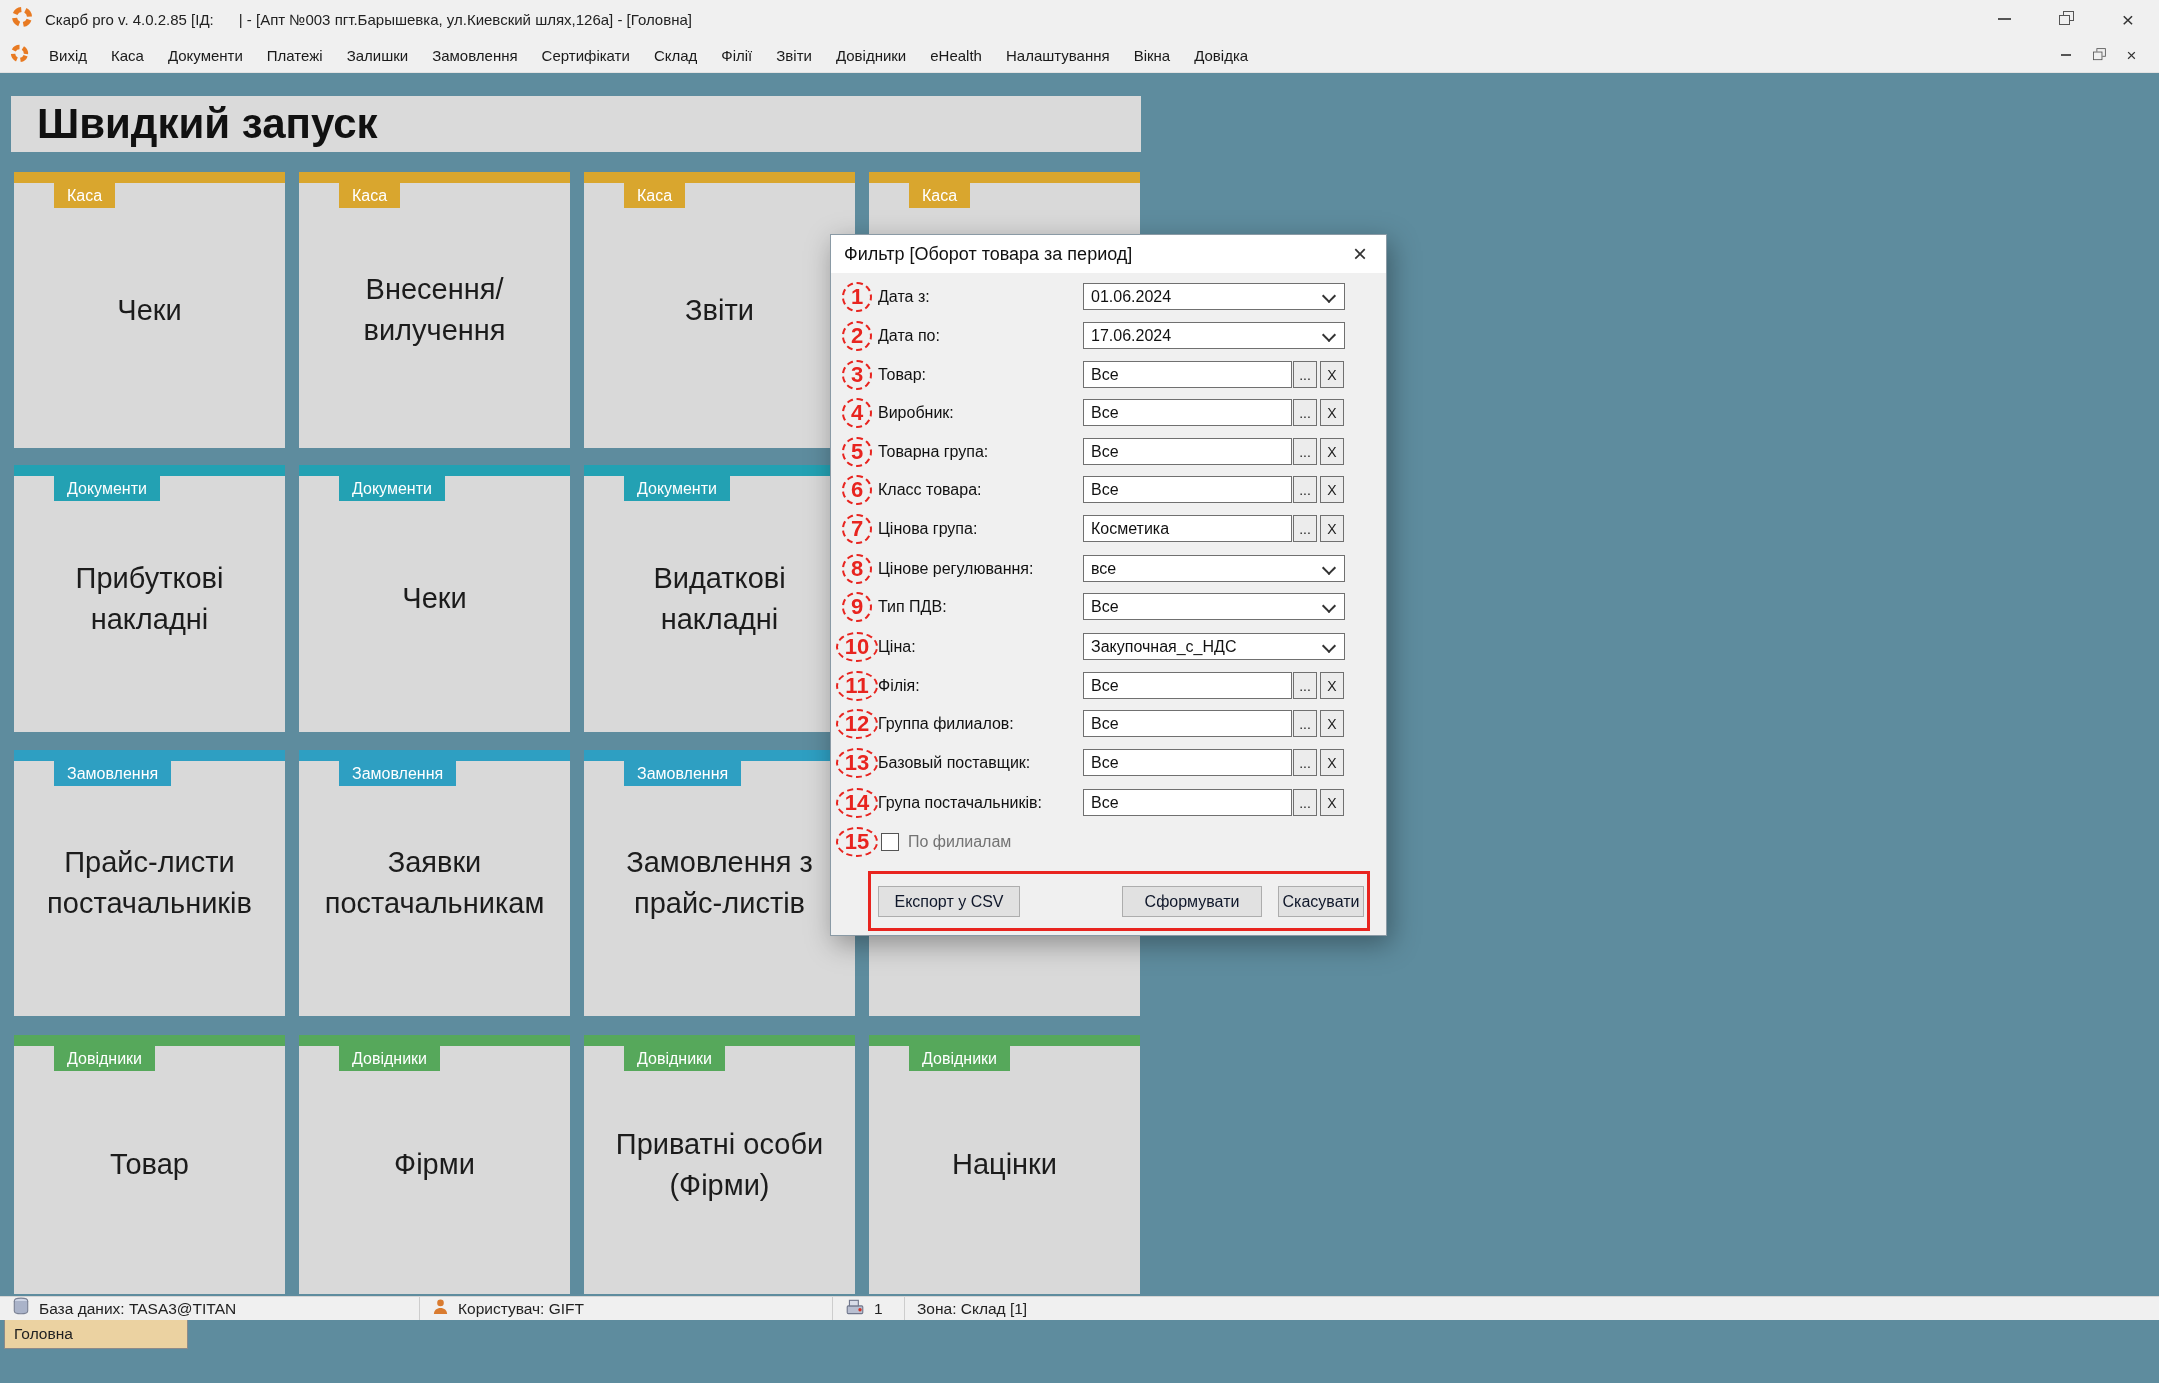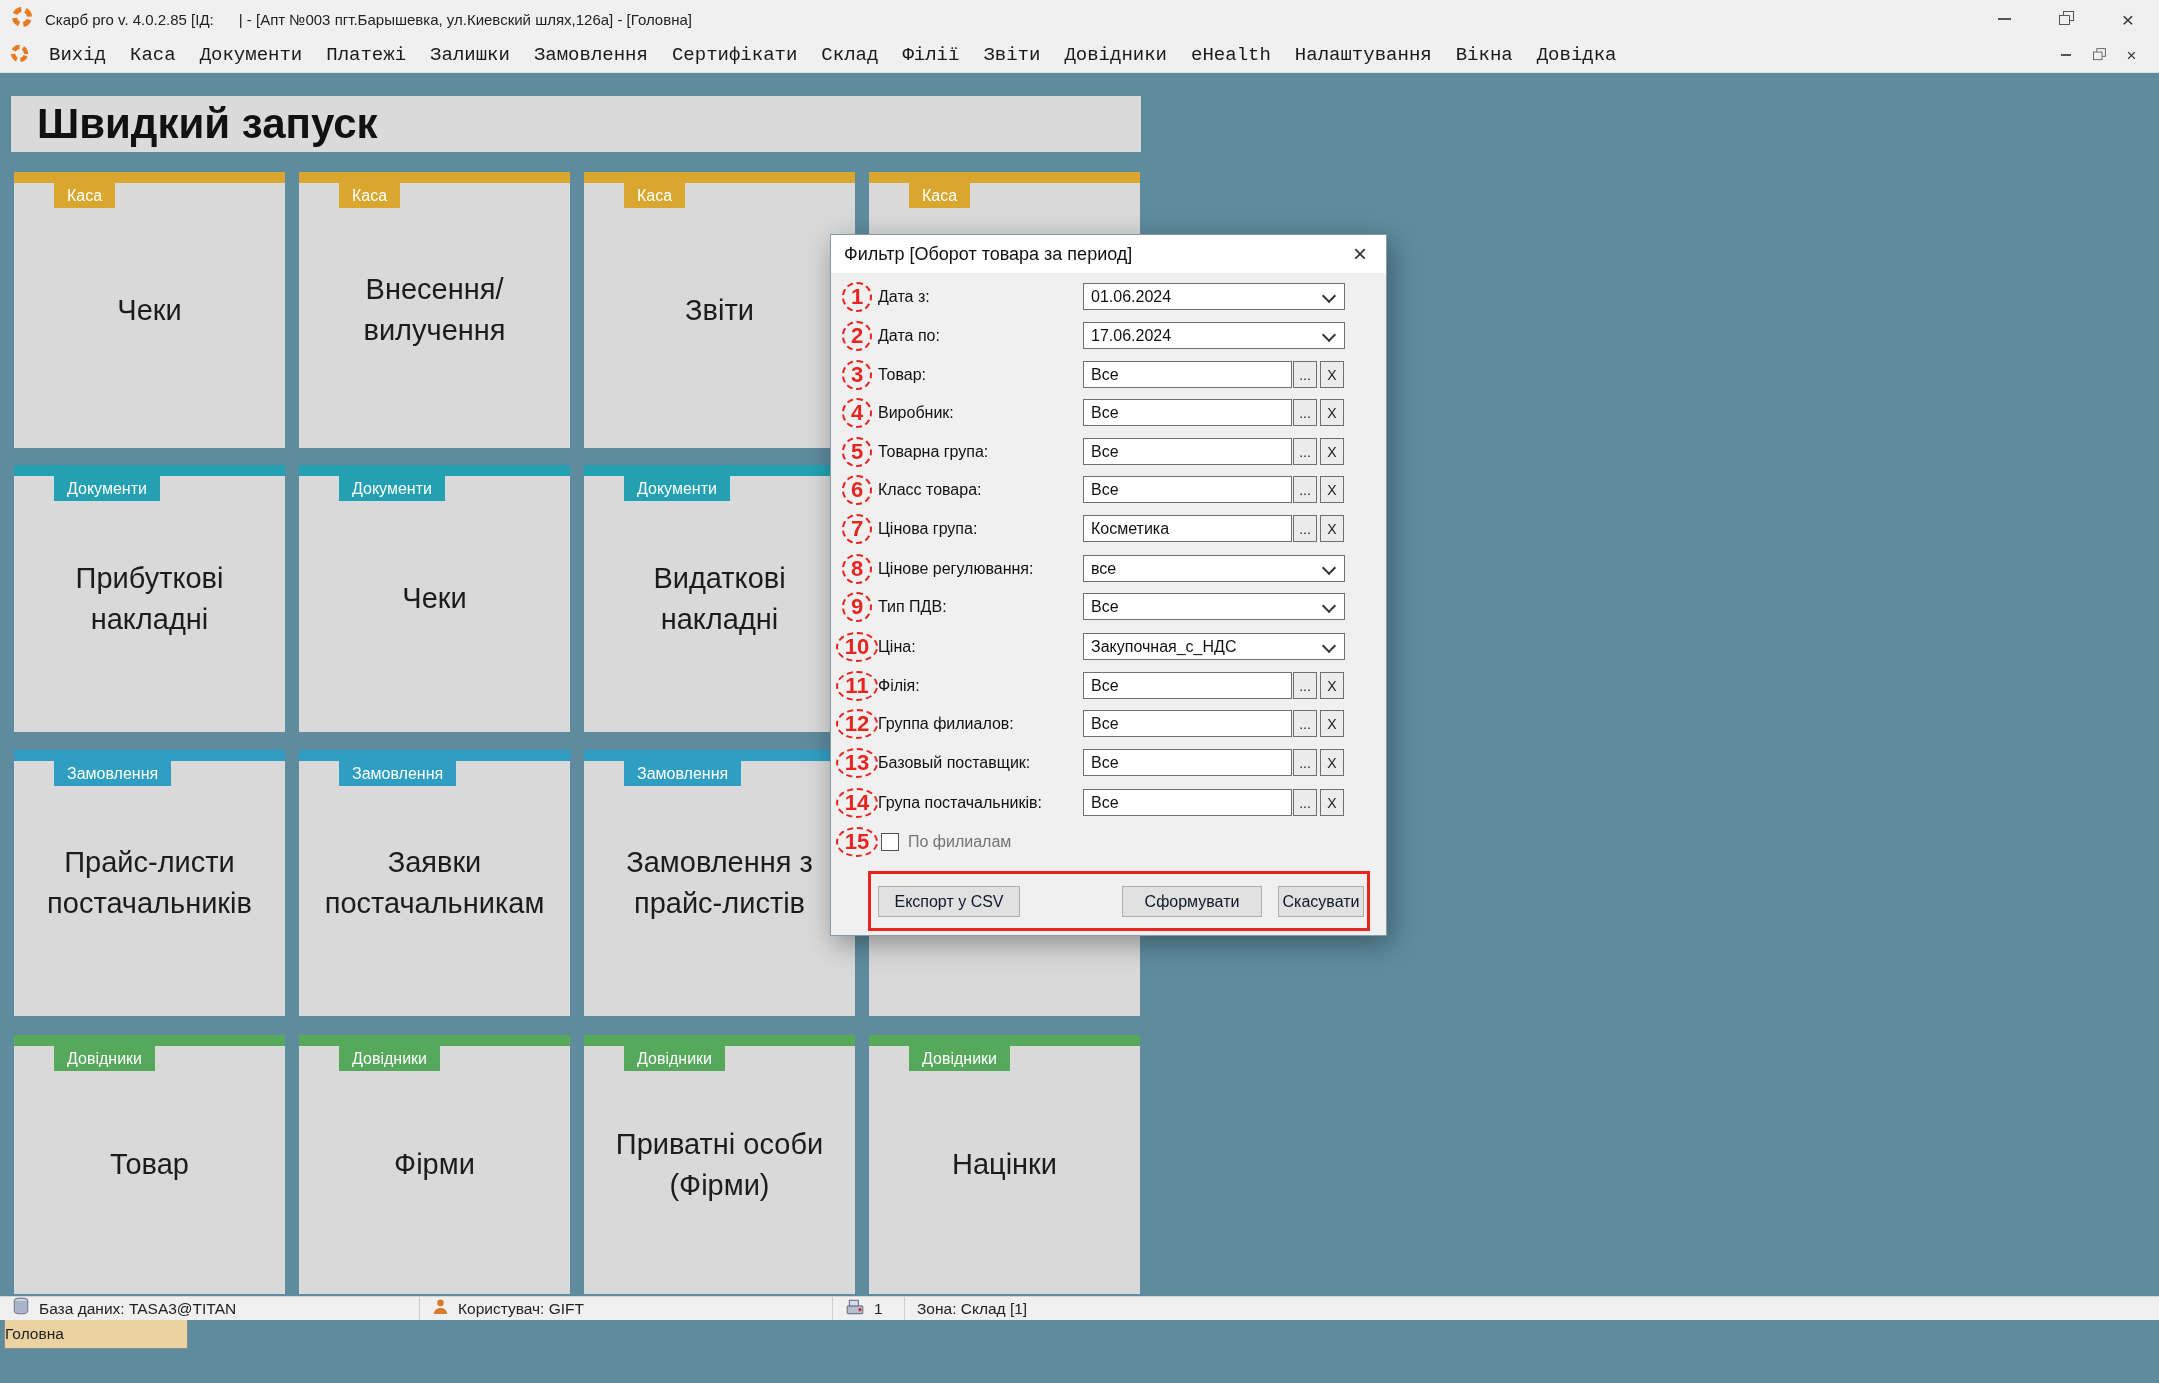--- a/index.html
+++ b/index.html
@@ -17,21 +17,21 @@
   .icon-min{width:13px;height:2px;background:#555;}
   .icon-restore{position:relative;width:14px;height:12px;}
   .icon-restore::before{content:"";position:absolute;left:4px;top:-2px;width:9px;height:8px;border:1.5px solid #555;}
   .icon-restore::after{content:"";position:absolute;left:0;top:2px;width:9px;height:8px;border:1.5px solid #555;background:#F0F0F0;}
 
   
   .menubar{position:absolute;top:38px;left:0;width:100%;height:34px;background:#F0F0F0;
            border-bottom:1px solid #E2E2E2;display:flex;align-items:center;z-index:40;}
   .menubar .app-logo{margin-left:10px;}
   .menu-items{display:flex;margin-left:8px;}
-  .menu-item{padding:0 12px;font-size:19px;color:#1a1a1a;cursor:pointer;line-height:33px;font-family:Liberation Mono, monospace;}
+  .menu-item{padding:0 12px;font-size:15px;color:#1a1a1a;cursor:pointer;line-height:33px;}
   .mdi-controls{margin-left:auto;margin-right:14px;display:flex;align-items:center;gap:6px;}
   .mdi-btn{width:27px;height:24px;display:flex;align-items:center;justify-content:center;cursor:pointer;color:#444;}
   .mdi-btn .glyph-close{font-size:17px;}
   .mdi-btn .icon-min{width:10px;}
   .mdi-btn .icon-restore{transform:scale(.85);}
 
   
   .ql-header{position:absolute;left:11px;top:96px;width:1130px;height:56px;background:#DADADA;
              display:flex;align-items:center;padding-left:26px;box-sizing:border-box;
              font-size:42px;font-weight:bold;color:#111;}
@@ -67,21 +67,21 @@
   .annot-box{position:absolute;left:37px;top:636px;width:502px;height:60px;border:3px solid #E8241F;box-sizing:border-box;pointer-events:none;z-index:6;}
   .dlg-btn{position:absolute;top:651px;height:31px;background:#E1E1E1;border:1px solid #ADADAD;box-sizing:border-box;
            display:flex;align-items:center;justify-content:center;font-size:16px;color:#0f172a;cursor:pointer;}
   .btn-export{left:47px;width:142px;}
   .btn-generate{left:291px;width:140px;}
   .btn-cancel{left:447px;width:86px;}
 
   
   .home-tab{position:absolute;left:4px;top:1318px;width:184px;height:31px;background:#EBD2A1;
             border:1px solid #8B8B8B;box-sizing:border-box;display:flex;align-items:center;
-            font-size:15.5px;color:#222;cursor:pointer;z-index:10;}
+            padding-left:9px;font-size:15.5px;color:#222;cursor:pointer;z-index:10;}
   .statusbar{position:absolute;left:0;top:1296px;width:100%;height:24px;background:#F0F0F0;
              border-top:1px solid #D5D5D5;display:flex;box-sizing:border-box;z-index:10;}
   .sb-sec{display:flex;align-items:center;gap:9px;padding:0 12px;border-right:1px solid #CDCDCD;
           font-size:15.5px;color:#222;box-sizing:border-box;white-space:nowrap;overflow:hidden;}
   .sb-sec:last-child{border-right:none;flex:1;}
 </style>
 </head>
 <body>
 
 <div class="screen">

